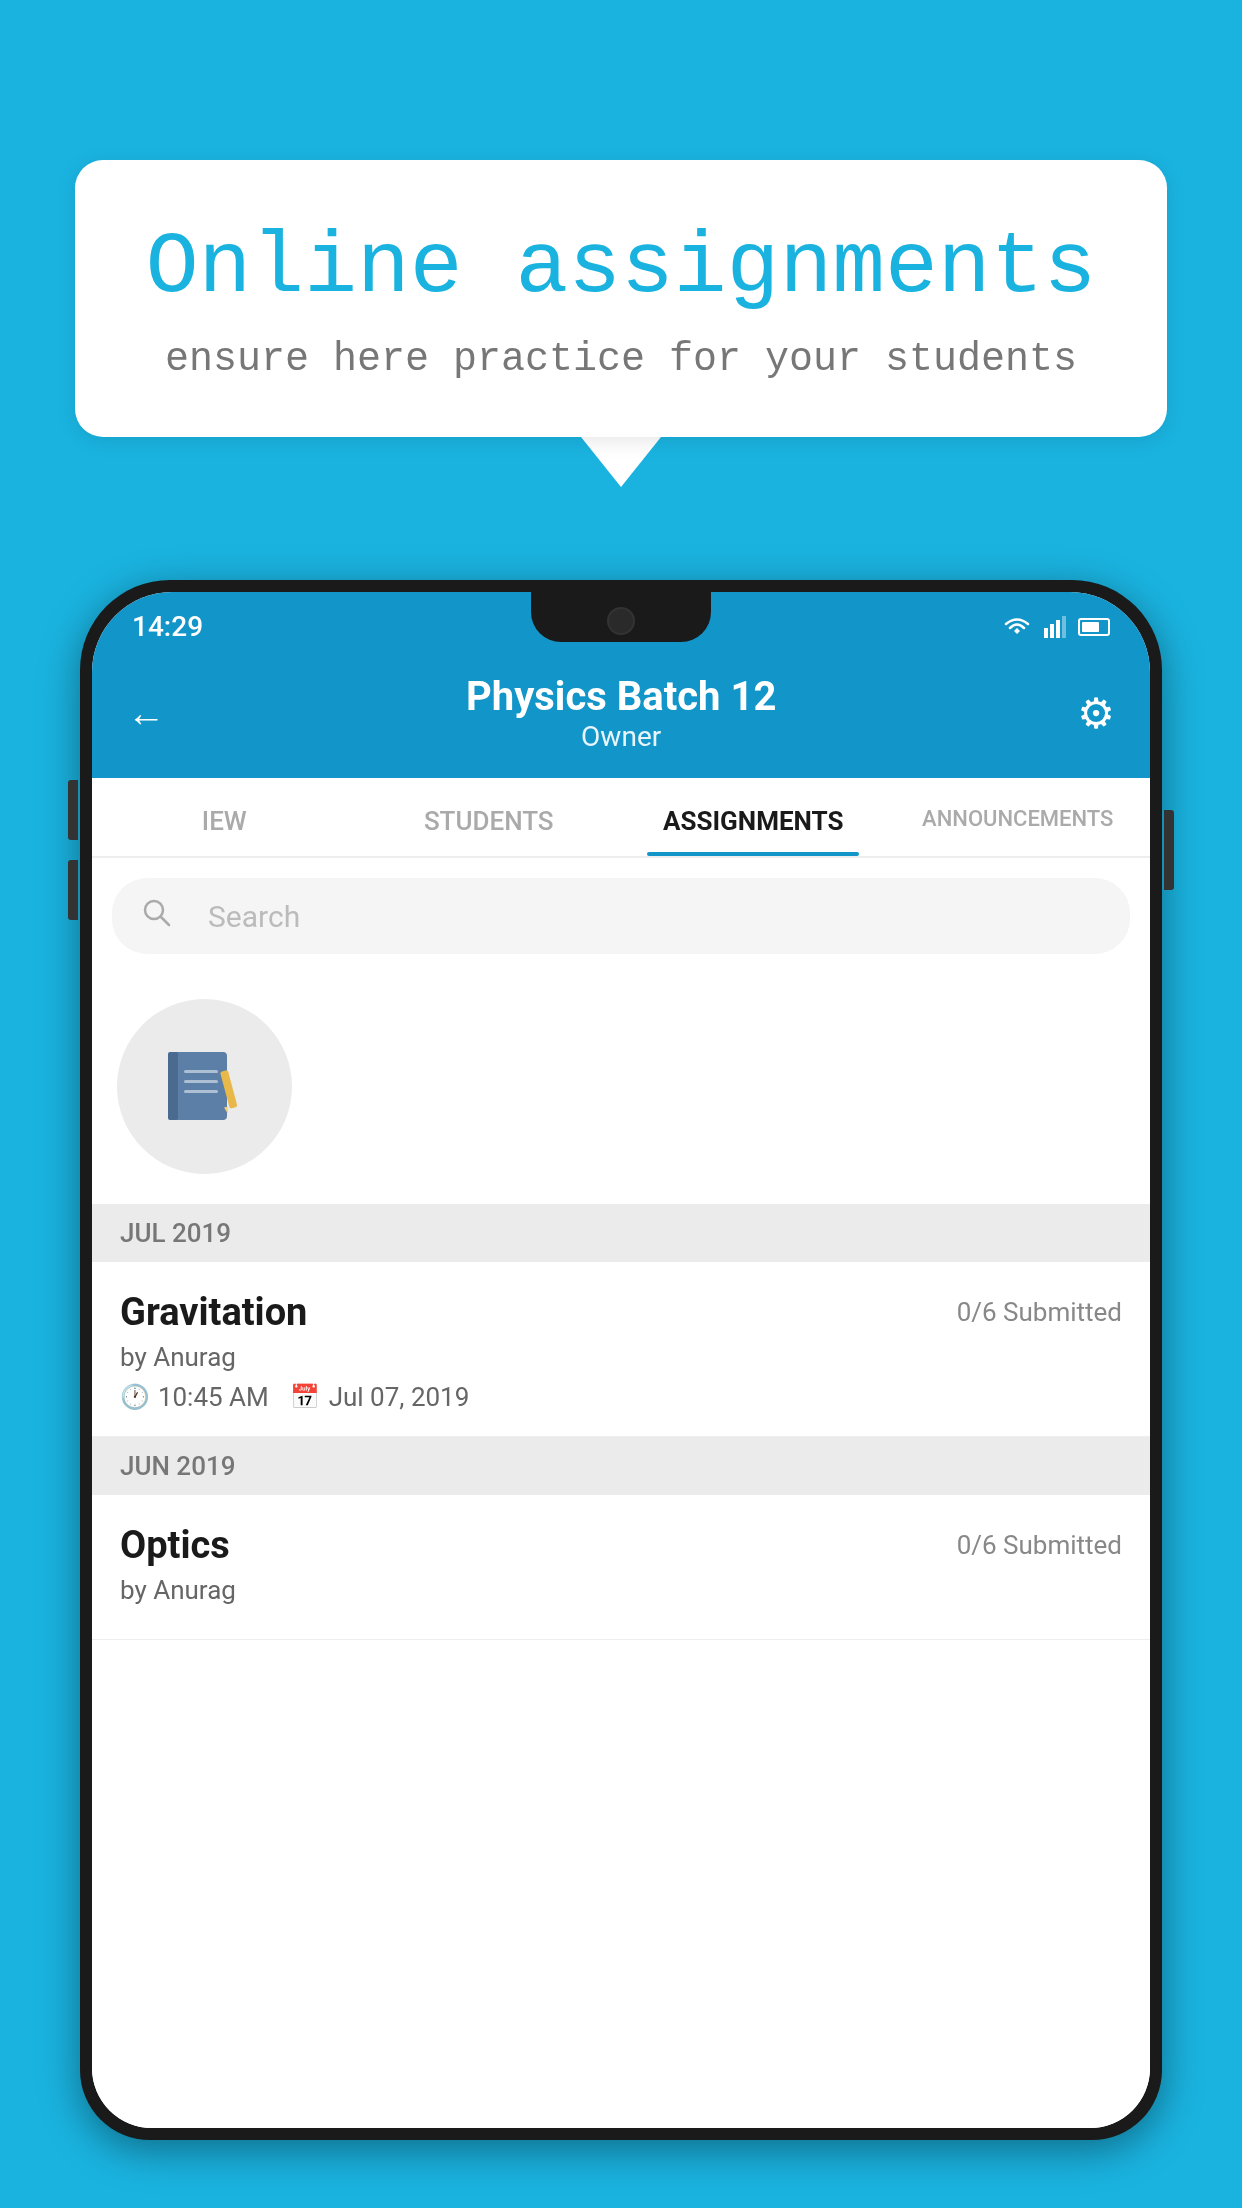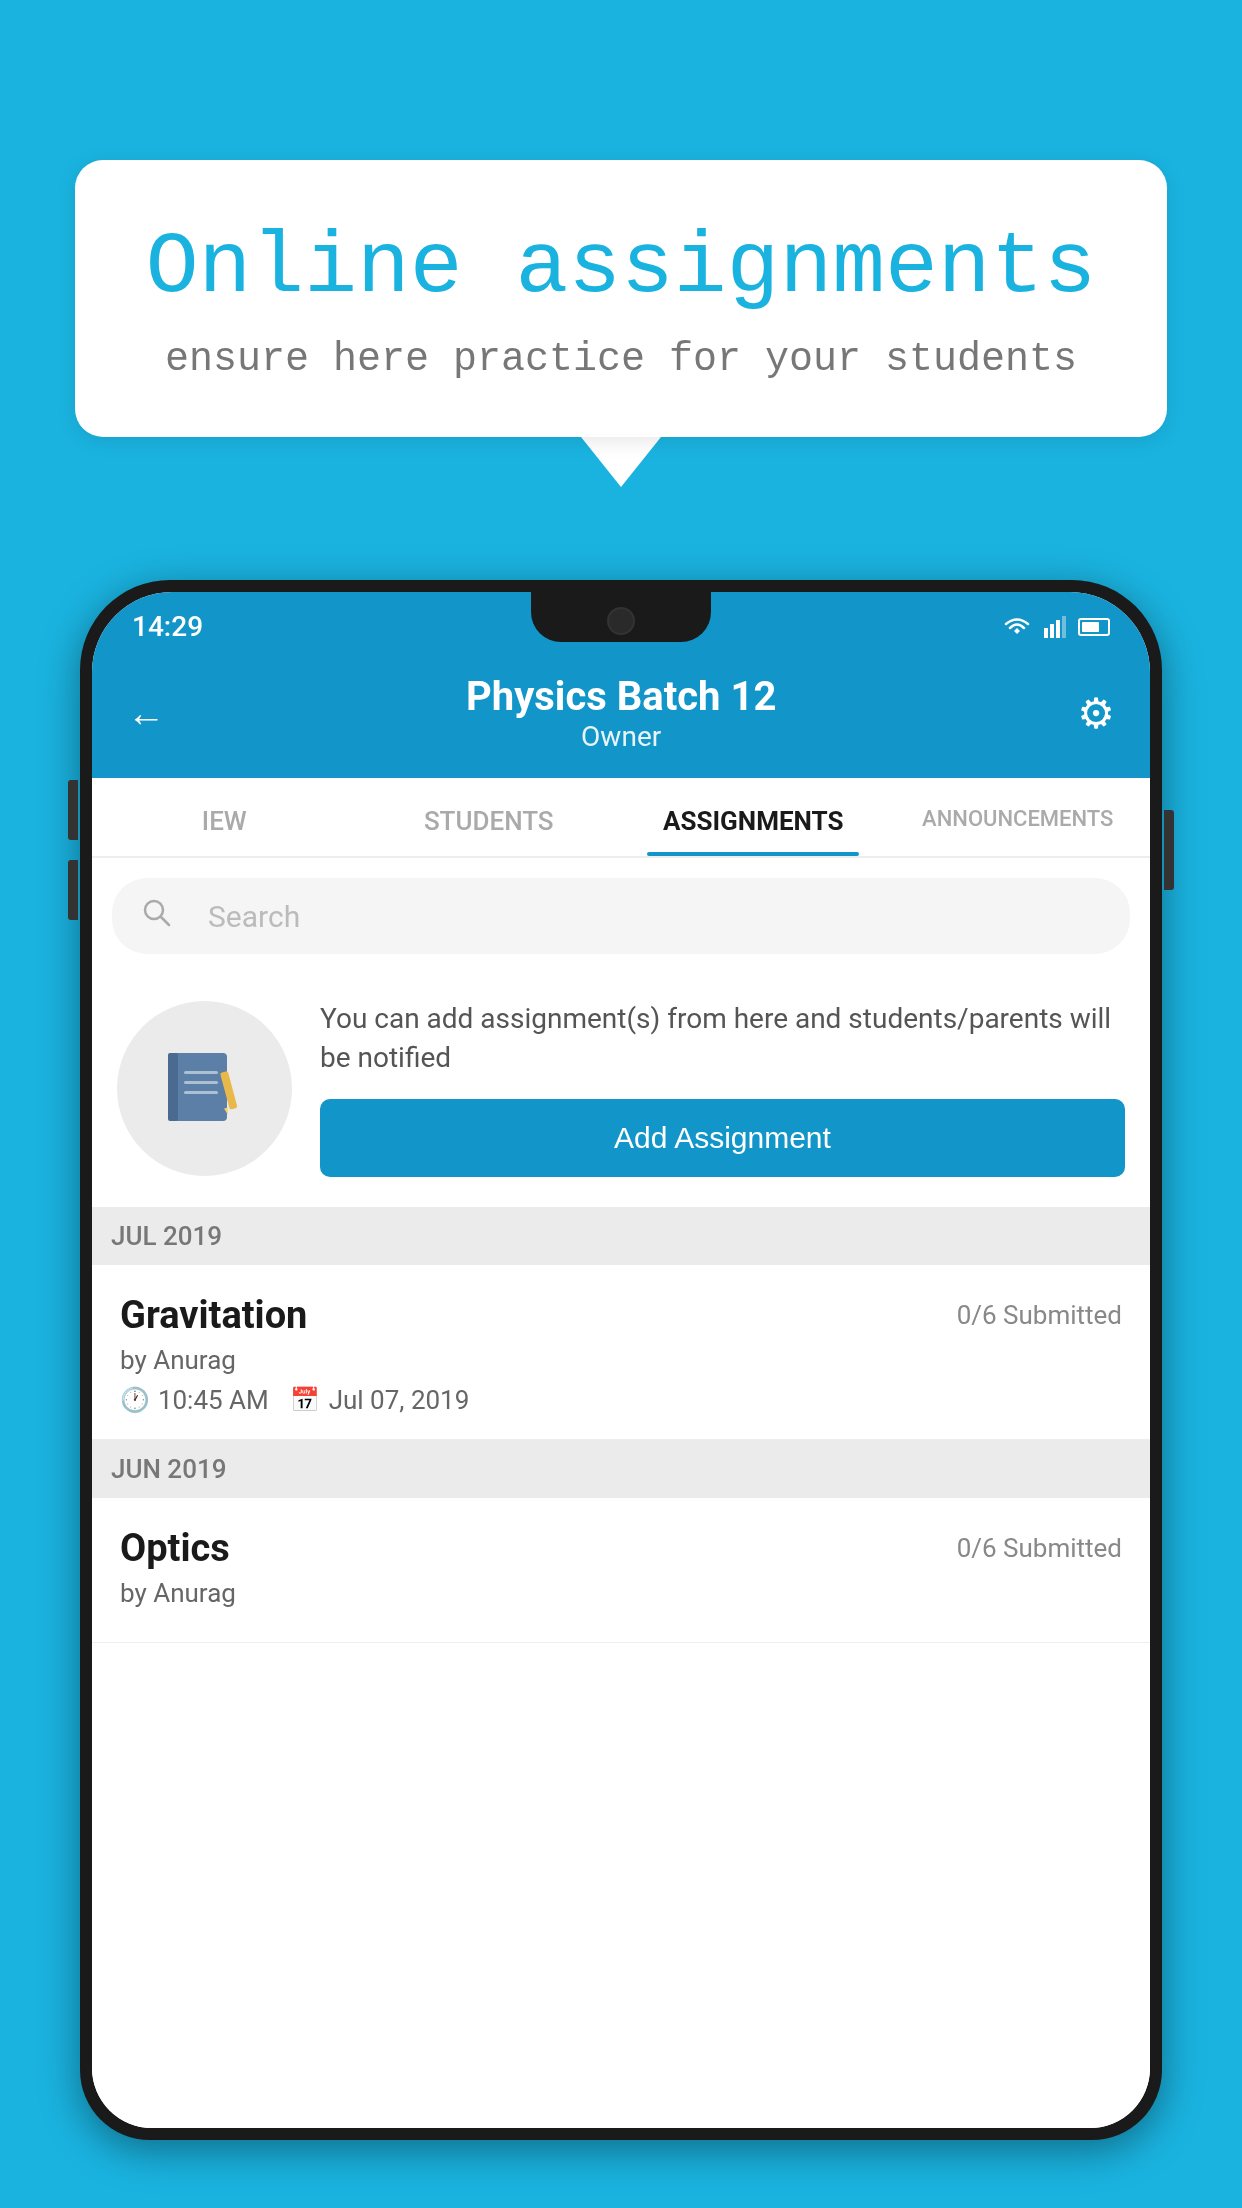--- a/index.html
+++ b/index.html
@@ -312,21 +312,21 @@
       font-size: 30px;
       font-weight: 500;
       cursor: pointer;
       width: 100%;
       text-align: center;
     }
 
     
     .month-header {
       background: #ebebeb;
-      padding: 14px 19px;
+      padding: 14px 28px;
       font-size: 26px;
       color: #777;
       font-weight: 500;
       flex-shrink: 0;
     }
 
     
     .assignment-item {
       background: white;
       padding: 28px 28px 24px;
@@ -501,24 +501,20 @@
 
               <rect x="8" y="10" width="10" height="68" rx="2" fill="#4a6a8f"></rect>
 
               <rect x="24" y="28" width="34" height="3" rx="1.5" fill="white" opacity="0.5"></rect>
               <rect x="24" y="38" width="34" height="3" rx="1.5" fill="white" opacity="0.5"></rect>
               <rect x="24" y="48" width="34" height="3" rx="1.5" fill="white" opacity="0.5"></rect>
 
               <rect x="60" y="30" width="8" height="38" rx="2" fill="#e8b84b" transform="rotate(-15 60 30)"></rect>
               <polygon points="64,65 68,65 66,72" fill="#f4d07a" transform="rotate(-15 66 65)"></polygon>
             </svg>
-          </div>
-          <div class="info-right">
-            <div class="info-text">You can add assignment(s) from here and students/parents will be notified</div>
-            <button class="add-assignment-btn">Add Assignment</button>
           </div>
         </div>
 
         <div class="month-header">JUL 2019</div>
 
         <div class="assignment-item">
           <div class="assignment-top">
             <span class="assignment-name">Gravitation</span>
             <span class="assignment-submitted">0/6 Submitted</span>
           </div>

